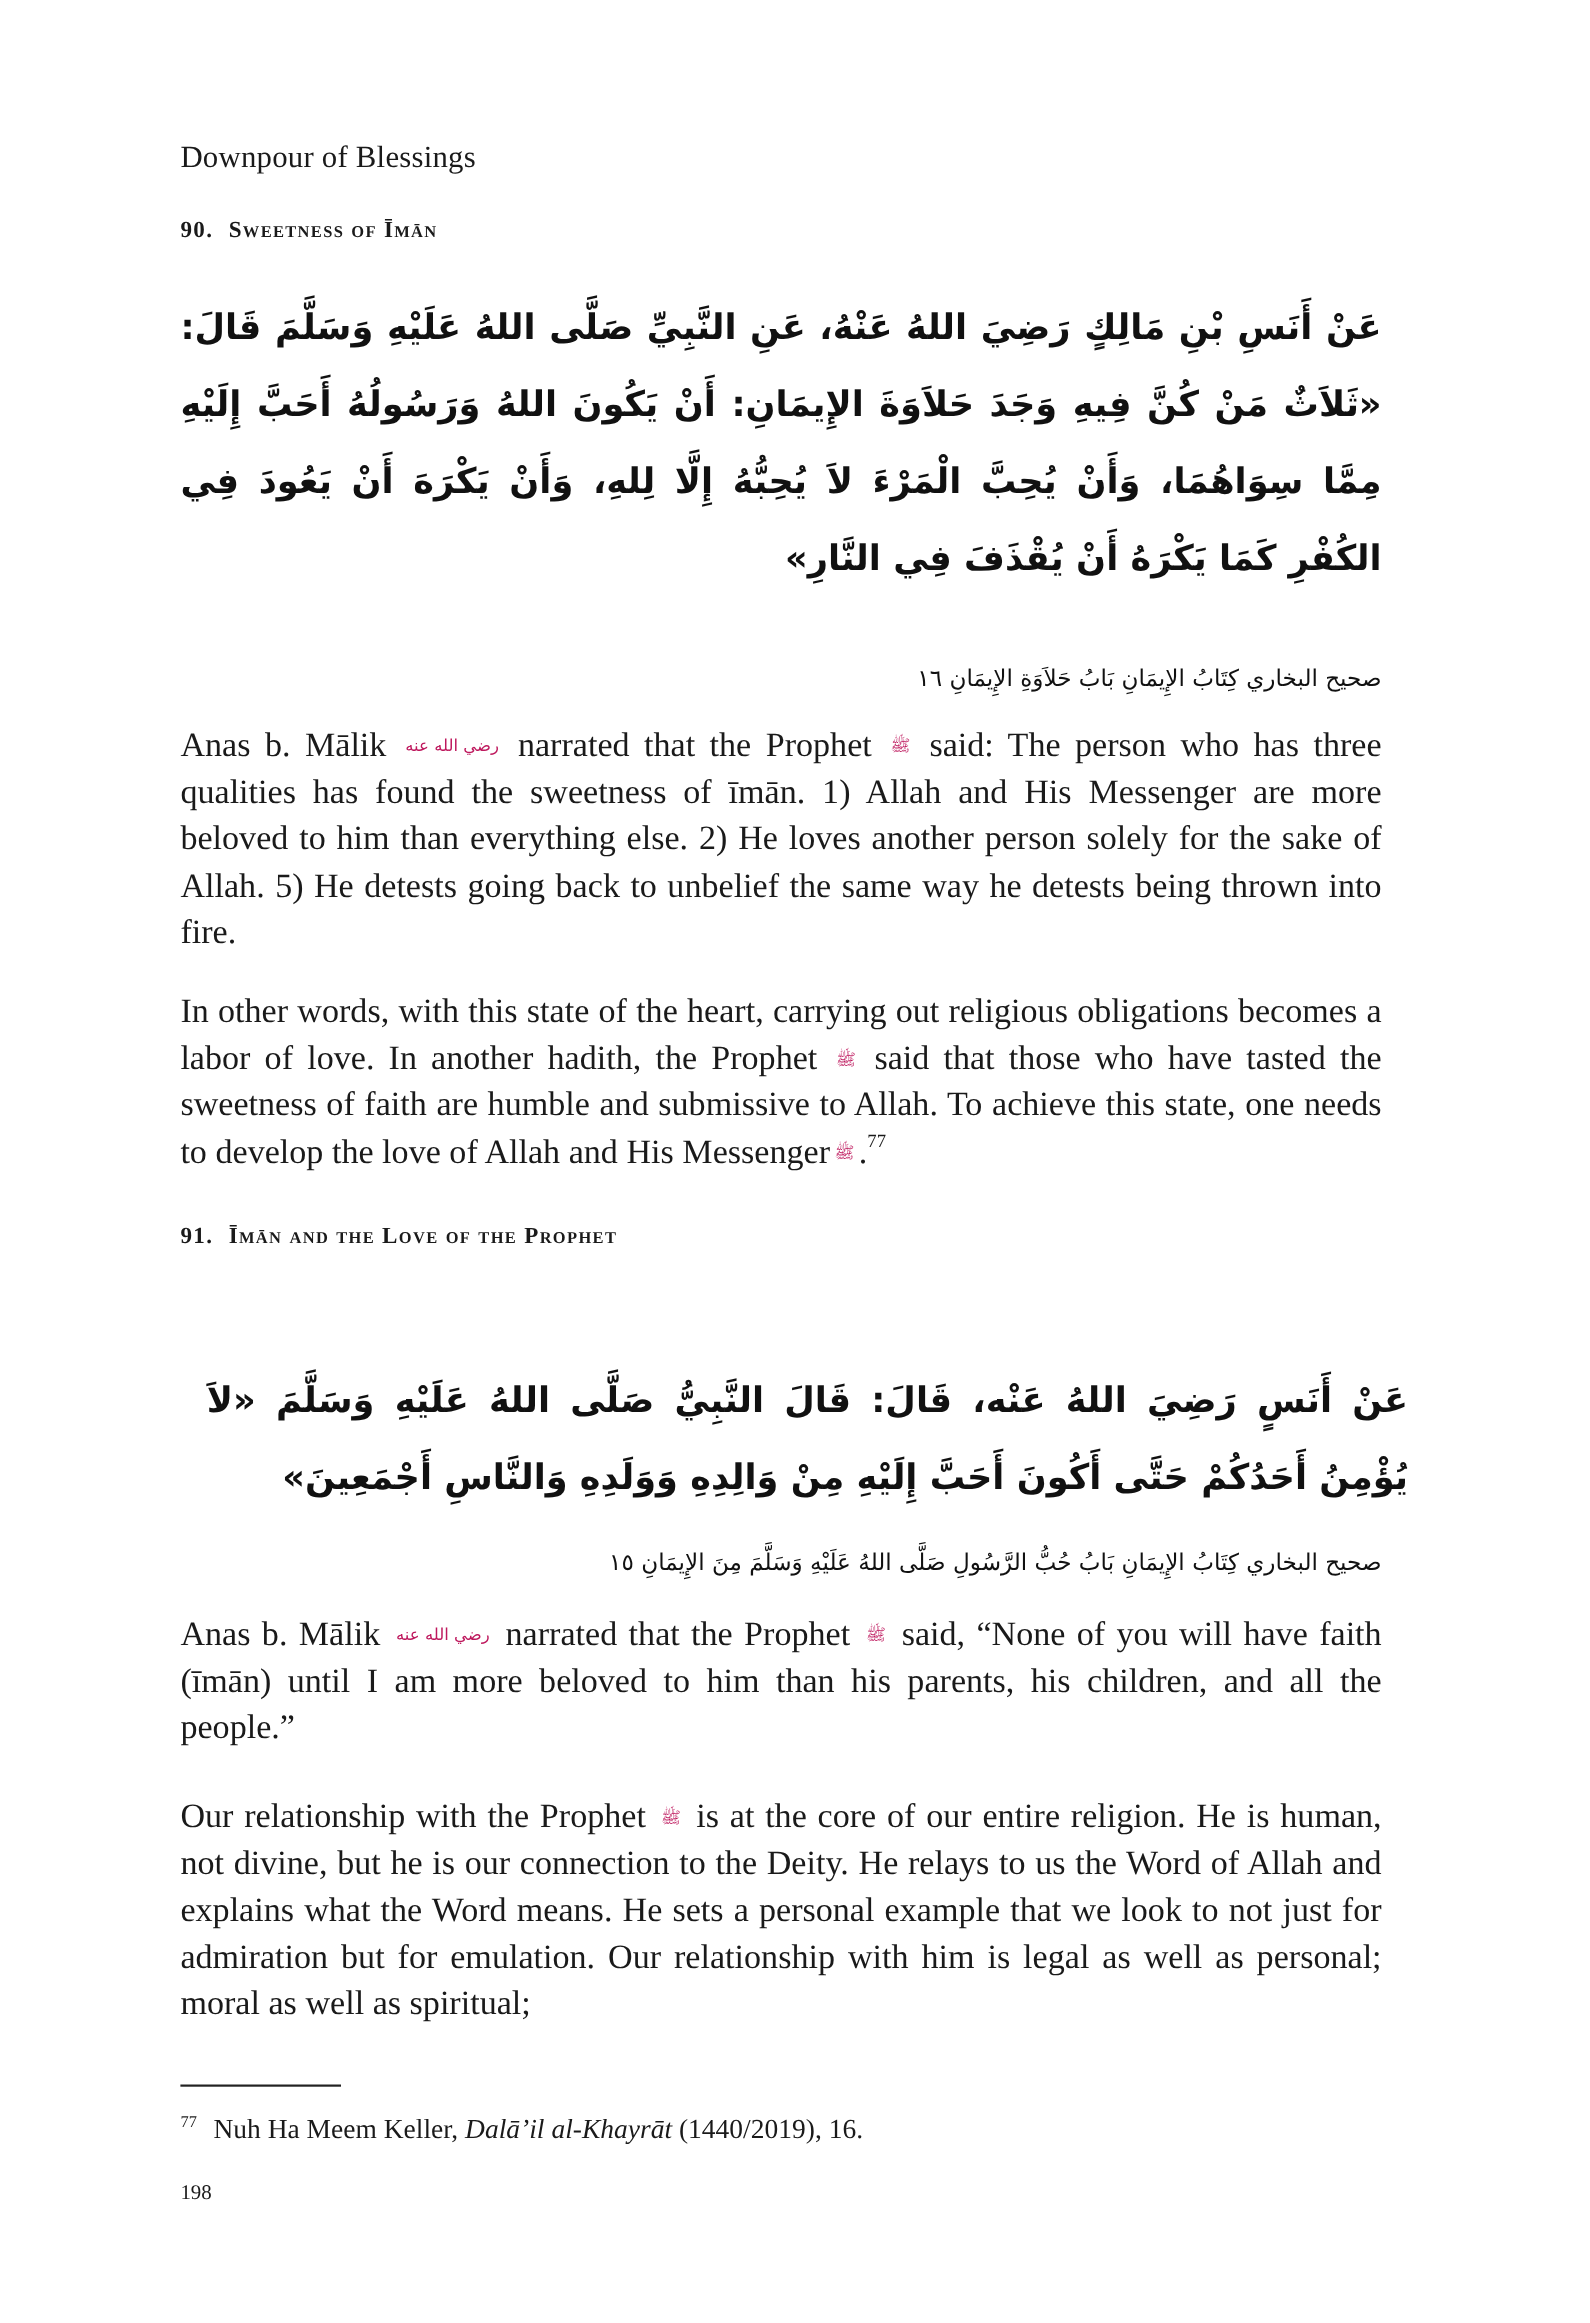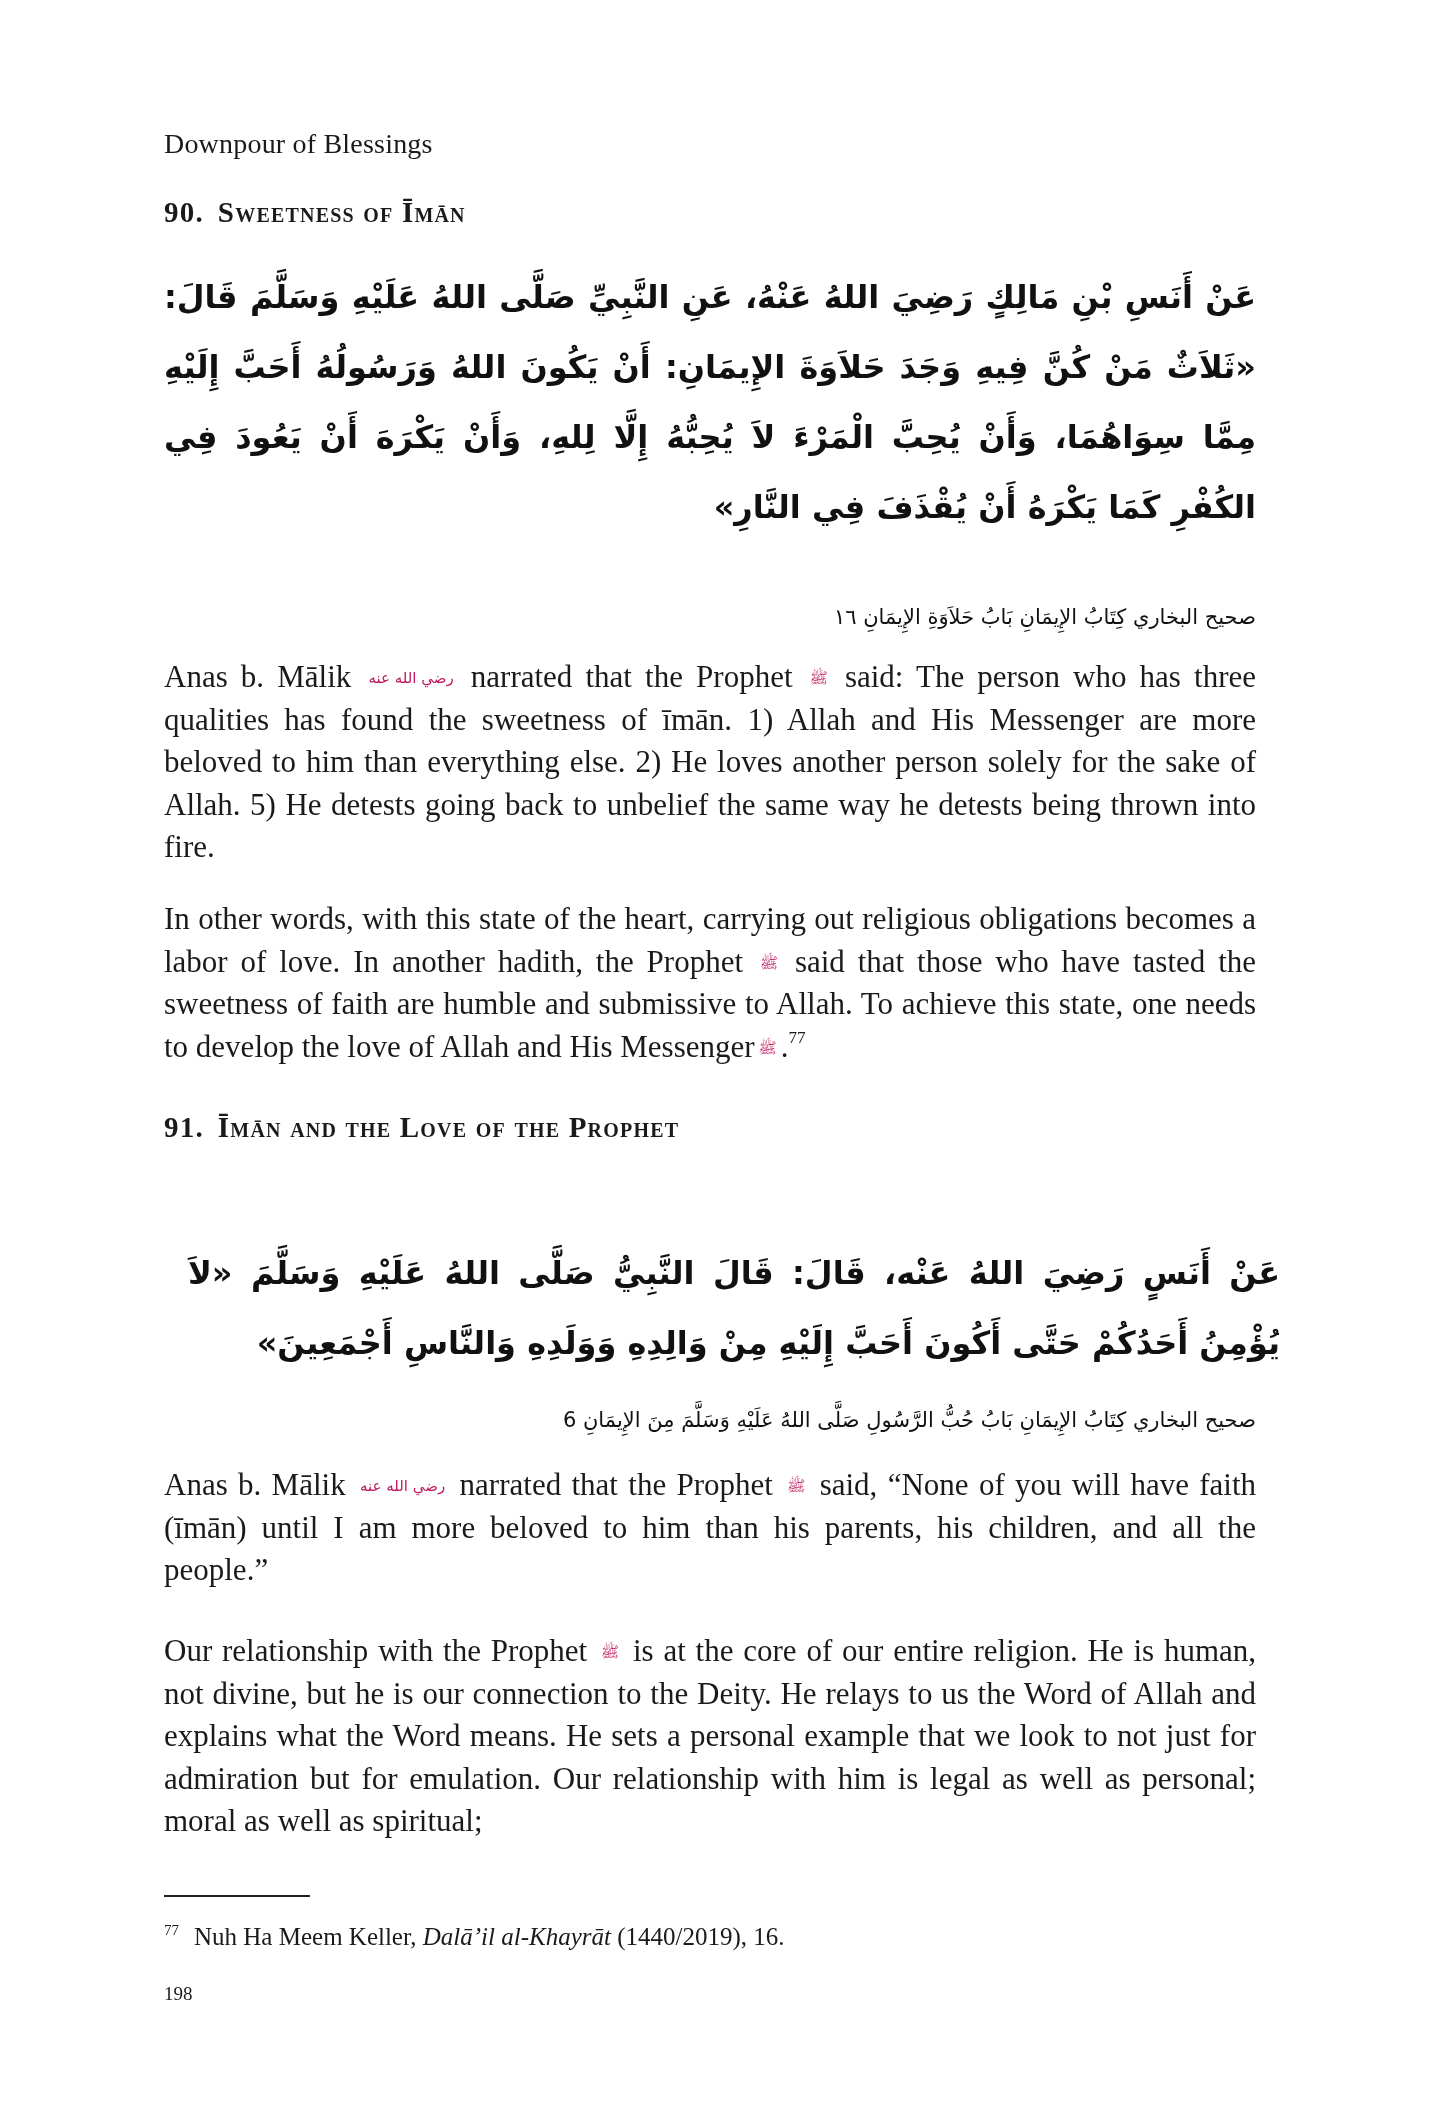--- a/index.html
+++ b/index.html
@@ -24,21 +24,21 @@
     .running-head {
       position: absolute;
       top: 128px;
       left: 0;
       font-size: 28px;
       letter-spacing: 0.2px;
     }
     .section-heading {
       position: absolute;
       left: 0;
-      font-size: 29px;
+      font-size: 21px;
       font-weight: bold;
       font-variant: small-caps;
       letter-spacing: 1.2px;
       white-space: nowrap;
     }
     .section-heading .num {
       display: inline-block;
       margin-right: 14px;
       font-variant: normal;
     }
@@ -162,21 +162,21 @@
     <span class="honorific">ﷺ</span>
     <span>said that those who have tasted the sweetness of faith are humble and submissive to Allah. To achieve this state, one needs to develop the love of Allah and His Messenger</span><span class="honorific">ﷺ</span><span>.</span><sup class="fnref">77</sup>
   </p>
 
   <div class="section-heading" id="h91">
     <span class="num">91.</span><span>Īmān and the Love of the Prophet</span>
   </div>
 
   <div class="arabic" id="arabic91">عَنْ أَنَسٍ رَضِيَ اللهُ عَنْه، قَالَ: قَالَ النَّبِيُّ صَلَّى اللهُ عَلَيْهِ وَسَلَّمَ «لاَ يُؤْمِنُ أَحَدُكُمْ حَتَّى أَكُونَ أَحَبَّ إِلَيْهِ مِنْ وَالِدِهِ وَوَلَدِهِ وَالنَّاسِ أَجْمَعِينَ»</div>
 
-  <div class="arabic-ref" id="ref91">صحيح البخاري كِتَابُ الإِيمَانِ بَابُ حُبُّ الرَّسُولِ صَلَّى اللهُ عَلَيْهِ وَسَلَّمَ مِنَ الإِيمَانِ 6</div>
+  <div class="arabic-ref" id="ref91">صحيح البخاري كِتَابُ الإِيمَانِ بَابُ حُبُّ الرَّسُولِ صَلَّى اللهُ عَلَيْهِ وَسَلَّمَ مِنَ الإِيمَانِ ١٥</div>
 
   <p class="para" id="trans91" style="margin:0;">
     <span>Anas b. Mālik</span>
     <span class="honorific">رضي الله عنه</span>
     <span>narrated that the Prophet</span>
     <span class="honorific">ﷺ</span>
     <span>said, “None of you will have faith (īmān) until I am more beloved to him than his parents, his children, and all the people.”</span>
   </p>
 
   <p class="para" id="comm91" style="margin:0;">

